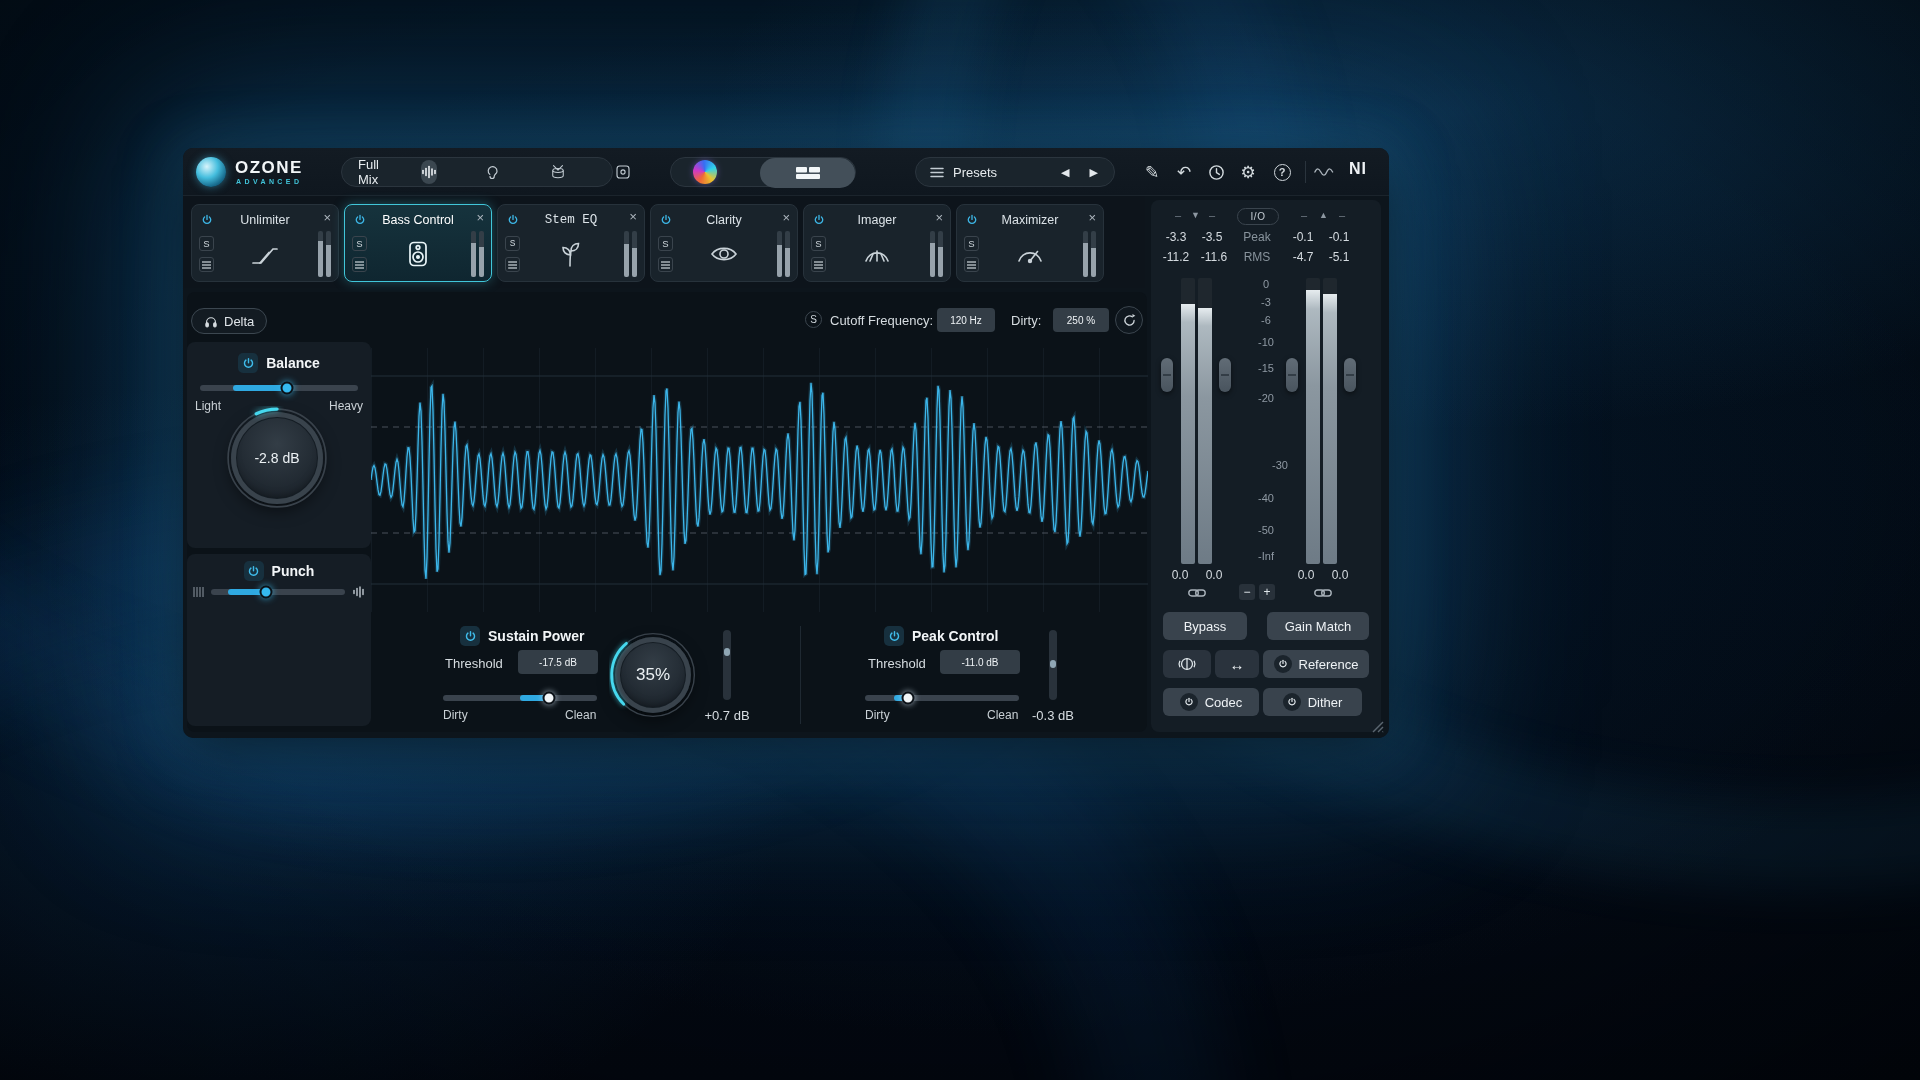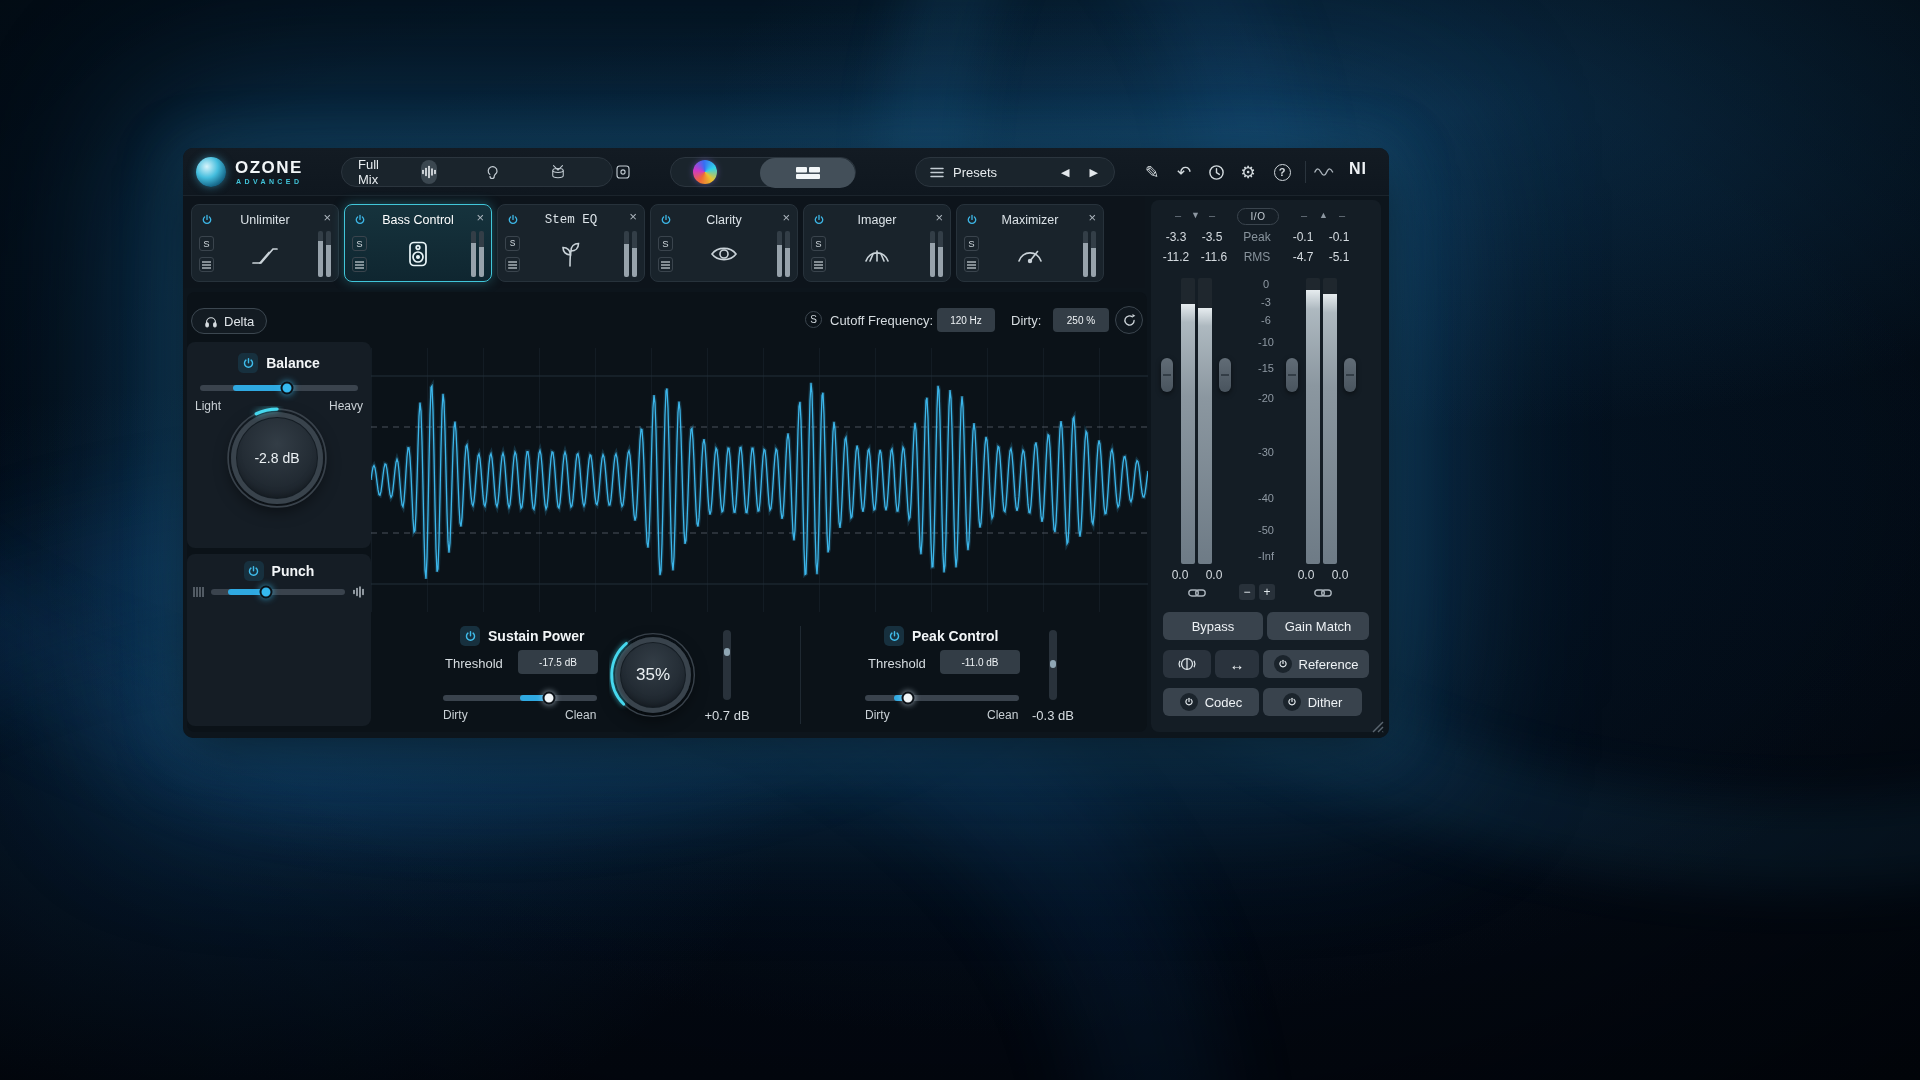--- a/index.html
+++ b/index.html
@@ -637,21 +637,21 @@
       <span class="io-lab" style="left:84px; top:50px; width:44px;">RMS</span>
       <span class="io-num" style="left:136px; top:50px; width:32px;">-4.7</span>
       <span class="io-num" style="left:172px; top:50px; width:32px;">-5.1</span>
 
       <span class="scale-num" style="top:78px;">0</span>
       <span class="scale-num" style="top:96px;">-3</span>
       <span class="scale-num" style="top:114px;">-6</span>
       <span class="scale-num" style="top:136px;">-10</span>
       <span class="scale-num" style="top:162px;">-15</span>
       <span class="scale-num" style="top:192px;">-20</span>
-      <span class="scale-num" style="top:246px;">-30</span>
+      <span class="scale-num" style="top:259px;text-align:right;">-30</span>
       <span class="scale-num" style="top:292px;">-40</span>
       <span class="scale-num" style="top:324px;">-50</span>
       <span class="scale-num" style="top:350px;">-Inf</span>
 
       <div class="mbar" style="left:30px;">
           <span class="mfill" style="height:260px;"></span>
         </div>
       <div class="mbar" style="left:47px;">
           <span class="mfill" style="height:256px;"></span>
         </div>
@@ -685,21 +685,21 @@
         <svg class="icon" width="18" height="10" viewBox="0 0 18 10">
           <g fill="none" stroke="#aab3bb" stroke-width="1.4">
               <rect x="0.8" y="2" width="9.5" height="6" rx="3"></rect>
               <rect x="7.7" y="2" width="9.5" height="6" rx="3"></rect>
             </g>
           </svg>
       </span>
       <span class="sqbtn" style="left:88px; top:384px;">−</span>
       <span class="sqbtn" style="left:108px; top:384px;">+</span>
 
-      <span class="gbtn" style="left:12px; top:412px; width:100px;">Bypass</span>
+      <span class="gbtn" style="left:12px; top:412px; width:84px;">Bypass</span>
       <span class="gbtn" style="left:116px; top:412px; width:102px;">Gain Match</span>
 
       <span class="gbtn dbtn" style="left:12px; top:450px; width:48px;">
         <svg class="icon" width="20" height="14" viewBox="0 0 22 14">
           <g fill="none" stroke="#dfe6ea" stroke-width="1.4">
               <circle cx="11" cy="7" r="6"></circle>
               <line x1="11" y1="0.5" x2="11" y2="13.5"></line>
               <path d="M3.2 3.5 a7.5 7.5 0 0 0 0 7"></path>
               <path d="M18.8 3.5 a7.5 7.5 0 0 1 0 7"></path>
             </g>

